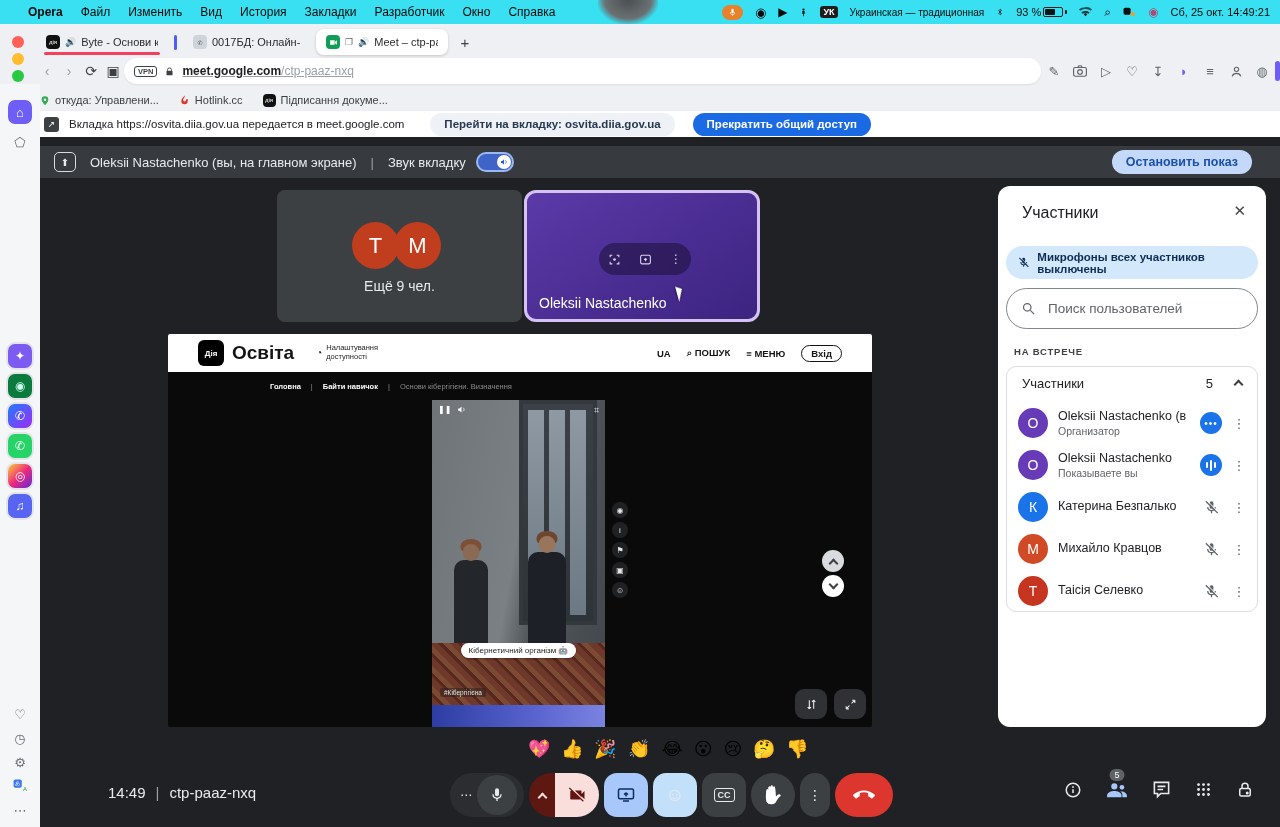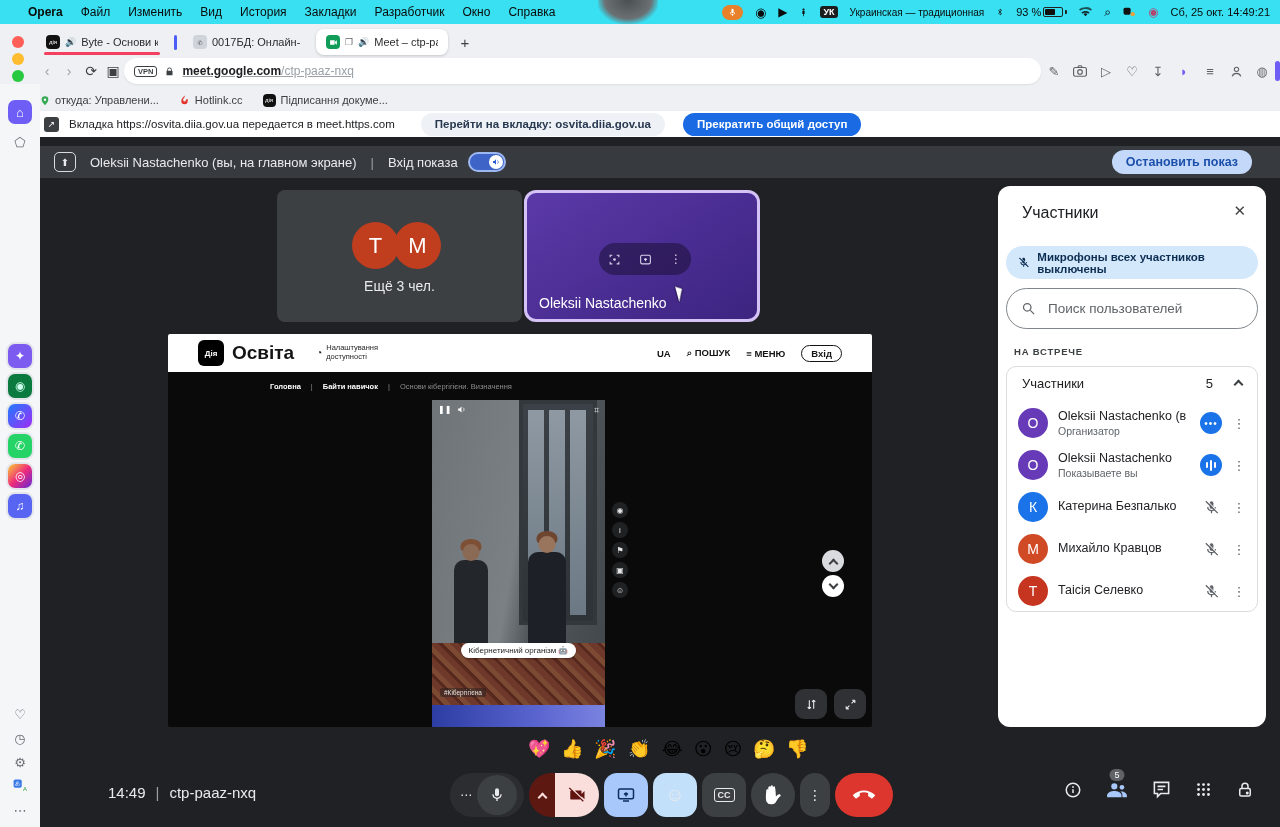--- a/index.html
+++ b/index.html
@@ -295,21 +295,21 @@
       </span>
       <span class="bm">
         <span class="favsq" style="background:#111;width:13px;height:13px;">дія</span>
         <span>Підписання докуме...</span>
       </span>
     </div>
   </div>
 
   <div class="banner abs">
     <span class="banner-ic">↗</span>
-    <span class="banner-msg">Вкладка https://osvita.diia.gov.ua передается в meet.https.com</span>
+    <span class="banner-msg">Вкладка https://osvita.diia.gov.ua передается в meet.google.com</span>
     <span class="pill light">Перейти на вкладку: osvita.diia.gov.ua</span>
     <span class="pill blue">Прекратить общий доступ</span>
   </div>
 
   <div class="traffic abs">
     <span class="tl" style="top:0;background:#ff5f57;"></span>
     <span class="tl" style="top:17px;background:#febc2e;"></span>
     <span class="tl" style="top:34px;background:#28c840;"></span>
   </div>
 
@@ -334,36 +334,36 @@
     </span>
     <span class="sb-ic" style="top:714px;">⋯</span>
   </div>
 
   <div class="meet abs">
 
     <div class="present-bar">
       <span class="pb-box">⬆</span>
       <span>Oleksii Nastachenko (вы, на главном экране)</span>
       <span class="pb-div">|</span>
-      <span>Вхід показа</span>
+      <span>Звук вкладку</span>
       <span class="toggle">
         <span class="knob">
           <svg width="8" height="8" viewBox="0 0 24 24" fill="#2a5bd7">
               <path d="M3 9v6h4l5 5V4L7 9H3z"></path>
               <path d="M16 7a6 6 0 0 1 0 10" stroke="#2a5bd7" stroke-width="2" fill="none"></path>
             </svg>
         </span>
       </span>
       <span class="stop-present">Остановить показ</span>
     </div>
 
     <div class="tile1">
       <span class="t-av" style="left:75px;z-index:1;">T</span>
       <span class="t-av" style="left:117px;z-index:2;">M</span>
-      <div class="tile1-label">Ещё 3 чел.</div>
+      <div class="tile1-label">Ещё 9 чел.</div>
     </div>
 
     <div class="tile2">
       <div class="tile2-pill">
         <span>
           <svg width="13" height="13" viewBox="0 0 24 24" fill="none" stroke="#d9d2ea" stroke-width="2">
               <path d="M4 8V4h4M16 4h4v4M20 16v4h-4M8 20H4v-4"></path>
               <circle cx="12" cy="12" r="2.5" fill="#d9d2ea" stroke="none"></circle>
             </svg>
         </span>

